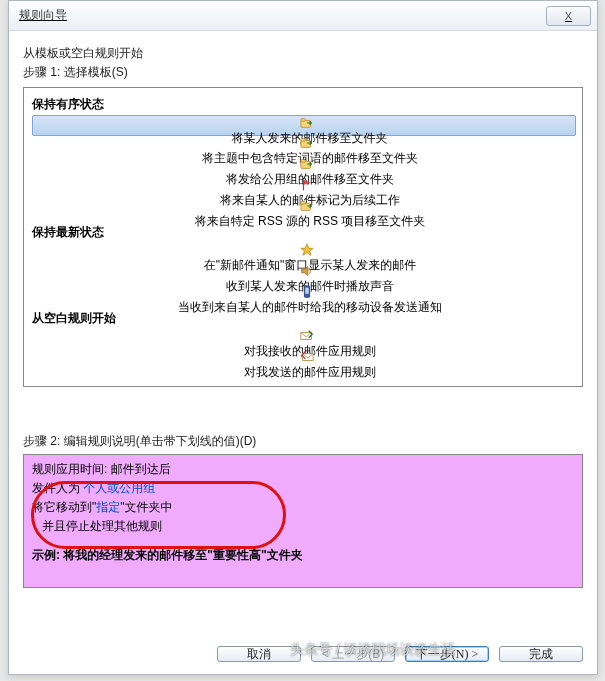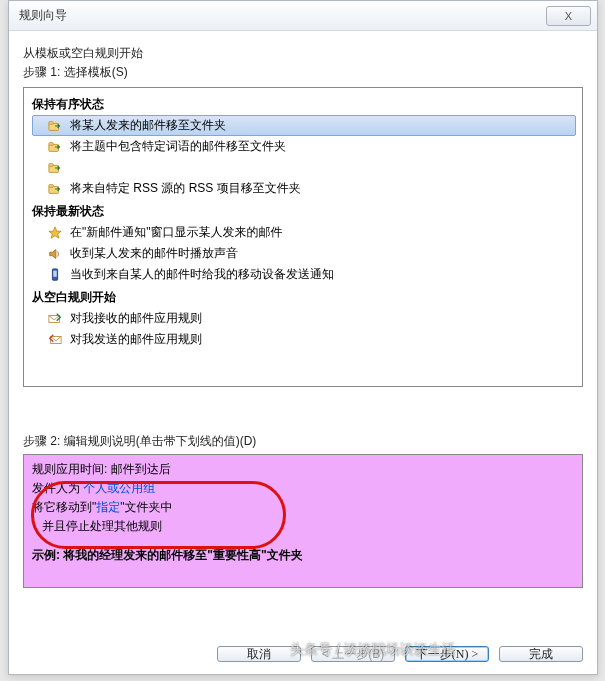--- a/index.html
+++ b/index.html
@@ -19,20 +19,21 @@
     border: 1px solid #b0b7c0;
     box-shadow: 0 2px 8px rgba(0,0,0,0.15);
   }
   .titlebar {
     height: 30px;
     background: linear-gradient(#fdfefe, #ebf0f6);
     border-bottom: 1px solid #d5dbe3;
     display: flex;
     align-items: center;
     padding: 0 6px 0 10px;
+    text-decoration: underline;
   }
   .titlebar .title { flex: 1; font-size: 12px; color: #333; }
   .close-btn {
     width: 45px; height: 20px;
     border: 1px solid #a7b0bc;
     border-radius: 3px;
     background: linear-gradient(#fafbfc, #e3e8ef);
     display: flex; align-items: center; justify-content: center;
     color: #555; font-size: 11px;
   }
@@ -52,20 +53,21 @@
     font-weight: bold;
     color: #000;
     margin: 4px 0 2px 0;
   }
   .item {
     display: flex;
     align-items: center;
     height: 21px;
     padding: 0 2px 0 14px;
     cursor: default;
+    flex-direction: column;
   }
   .item.selected {
     background: linear-gradient(#d6e5f5, #b9d3f0);
     border: 1px solid #7da7d9;
     border-radius: 2px;
     padding-left: 13px;
   }
   .item .icon-slot {
     width: 18px; height: 16px;
     display: flex; align-items: center; justify-content: center;
@@ -160,20 +162,30 @@
           <span class="lbl">将主题中包含特定词语的邮件移至文件夹</span>
         </div>
         <div class="item">
           <span class="icon-slot">
             <svg class="ico" viewBox="0 0 16 16">
               <rect x="1" y="5" width="11" height="8" rx="1" fill="#f3d47a" stroke="#c09030"></rect>
               <rect x="1" y="3" width="5" height="3" rx="1" fill="#f3d47a" stroke="#c09030"></rect>
               <path d="M8 8 L13 8 M11 6 L13 8 L11 10" stroke="#2b7a2b" fill="none" stroke-width="1.4"></path>
             </svg>
           </span>
+          <span class="lbl">将发给公用组的邮件移至文件夹</span>
+        </div>
+        <div class="item">
+          <span class="icon-slot">
+            <svg class="ico" viewBox="0 0 16 16">
+              <path d="M4 2 v12" stroke="#b03030" stroke-width="1.3"></path>
+              <path d="M4 2 L12 5 L4 8 Z" fill="#e04040"></path>
+            </svg>
+          </span>
+          <span class="lbl">将来自某人的邮件标记为后续工作</span>
         </div>
         <div class="item">
           <span class="icon-slot">
             <svg class="ico" viewBox="0 0 16 16">
               <rect x="1" y="5" width="11" height="8" rx="1" fill="#f3d47a" stroke="#c09030"></rect>
               <rect x="1" y="3" width="5" height="3" rx="1" fill="#f3d47a" stroke="#c09030"></rect>
               <path d="M8 8 L13 8 M11 6 L13 8 L11 10" stroke="#2b7a2b" fill="none" stroke-width="1.4"></path>
             </svg>
           </span>
           <span class="lbl">将来自特定 RSS 源的 RSS 项目移至文件夹</span>

